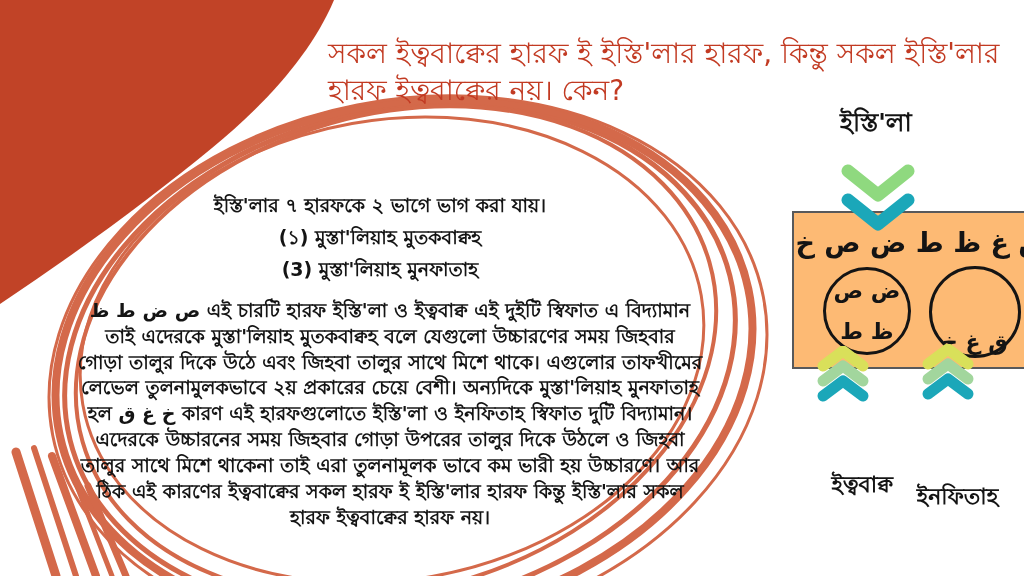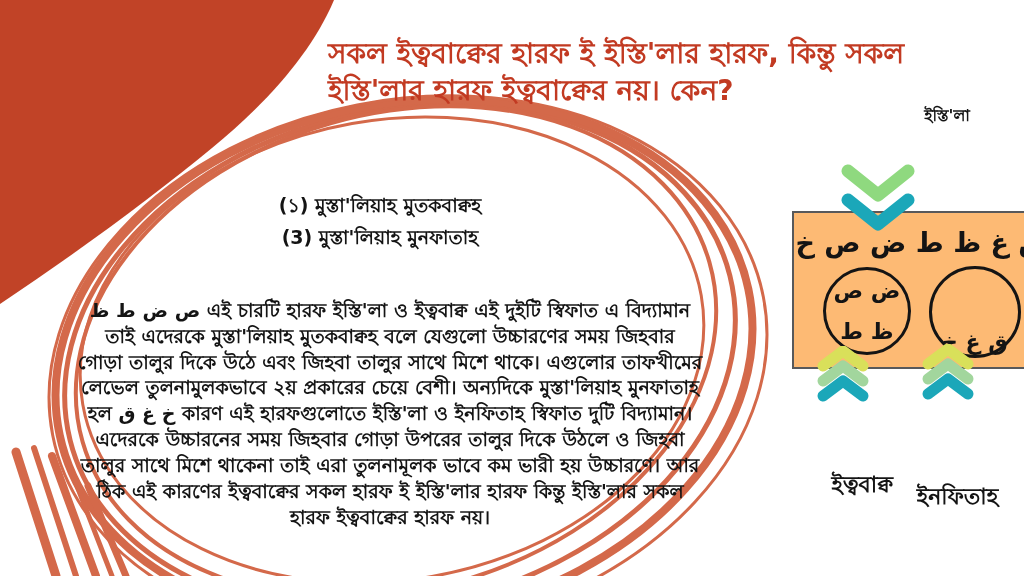--- a/index.html
+++ b/index.html
@@ -7,34 +7,34 @@
     width:1024px;height:576px;overflow:hidden;background:#ffffff;
     font-family:"DejaVu Sans","Liberation Sans",sans-serif;position:relative;
   }
   .stage{position:absolute;inset:0;width:1024px;height:576px;}
   svg.decor{position:absolute;left:0;top:0;z-index:0;}
   .blob{fill:var(--blob-red);}
   .brush ellipse,.brush path{fill:none;stroke:var(--circle-stroke);stroke-linecap:round;}
 
   .page-title{
     position:absolute;left:328px;top:16px;width:672px;z-index:2;
-    color:var(--accent-red);font-size:28px;font-weight:700;line-height:1.33;
+    color:var(--accent-red);font-size:28px;font-weight:400;line-height:1.33;
   }
   .intro{
     position:absolute;left:140px;top:190px;width:480px;z-index:2;
     text-align:center;color:var(--ink);font-size:19px;font-weight:700;line-height:1.68;
   }
   .paragraph{
     position:absolute;left:70px;top:298px;width:640px;z-index:2;
     text-align:center;color:var(--ink);font-size:19px;font-weight:700;line-height:1.36;
     white-space:pre-line;
   }
   .istila-label{
-    position:absolute;left:820px;top:103px;width:150px;z-index:2;
-    text-align:right;color:var(--ink);font-size:16px;font-weight:700;
+    position:absolute;left:840px;top:103px;width:150px;z-index:2;
+    text-align:left;color:var(--ink);font-size:25px;font-weight:700;
   }
   .arrow-top{position:absolute;left:841px;top:163px;z-index:3;}
   .chev-green{stroke:var(--light-green);fill:none;stroke-width:13;stroke-linecap:round;stroke-linejoin:round;}
   .chev-teal{stroke:var(--teal);fill:none;stroke-width:13;stroke-linecap:round;stroke-linejoin:round;}
   .chev-up-yellow{stroke:var(--yellow-green);fill:none;stroke-width:11;stroke-linecap:round;stroke-linejoin:round;}
   .chev-up-green{stroke:var(--pale-green);fill:none;stroke-width:11;stroke-linecap:round;stroke-linejoin:round;}
   .chev-up-teal{stroke:var(--teal);fill:none;stroke-width:11;stroke-linecap:round;stroke-linejoin:round;}
 
   .letters-box{
     position:absolute;left:792px;top:211px;width:254px;height:158px;z-index:1;
@@ -81,20 +81,21 @@
       <path d="M34,448 L76,576" stroke-width="6"></path>
       <path d="M52,456 L96,576" stroke-width="8"></path>
       <path d="M70,468 L112,576" stroke-width="5"></path>
       <path d="M88,486 L126,576" stroke-width="7"></path>
     </g>
   </svg>
 
   <h1 class="page-title">সকল ইত্ববাক্বের হারফ ই ইস্তি'লার হারফ, কিন্তু সকল ইস্তি'লার হারফ ইত্ববাক্বের নয়। কেন?</h1>
 
   <div class="intro">
+    <div>ইস্তি'লার ৭ হারফকে ২ ভাগে ভাগ করা যায়।</div>
     <div>(১) মুস্তা'লিয়াহ মুতকবাক্বহ</div>
     <div>(3) মুস্তা'লিয়াহ মুনফাতাহ</div>
   </div>
 
   <div class="paragraph">ص ض ط ظ এই চারটি হারফ ইস্তি'লা ও ইত্ববাক্ব এই দুইটি স্বিফাত এ বিদ্যামান
 তাই এদেরকে মুস্তা'লিয়াহ মুতকবাক্বহ  বলে যেগুলো উচ্চারণের সময় জিহবার
 গোড়া তালুর দিকে উঠে এবং জিহবা তালুর সাথে মিশে থাকে। এগুলোর তাফখীমের
 লেভেল তুলনামুলকভাবে ২য় প্রকারের চেয়ে বেশী। অন্যদিকে মুস্তা'লিয়াহ মুনফাতাহ
 হল خ غ ق  কারণ এই হারফগুলোতে ইস্তি'লা ও ইনফিতাহ স্বিফাত দুটি বিদ্যামান।
 এদেরকে উচ্চারনের সময় জিহবার গোড়া উপরের তালুর দিকে উঠলে ও  জিহবা

